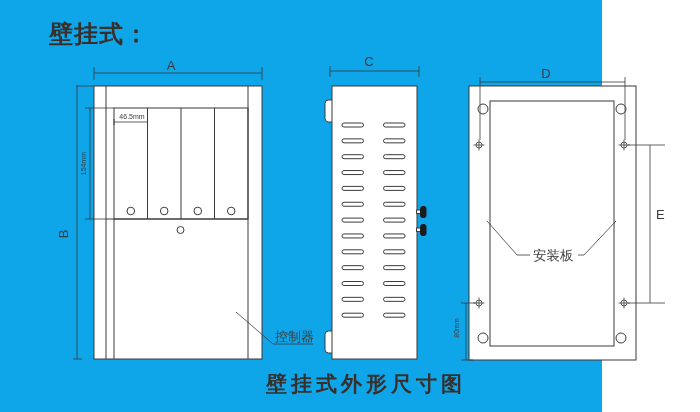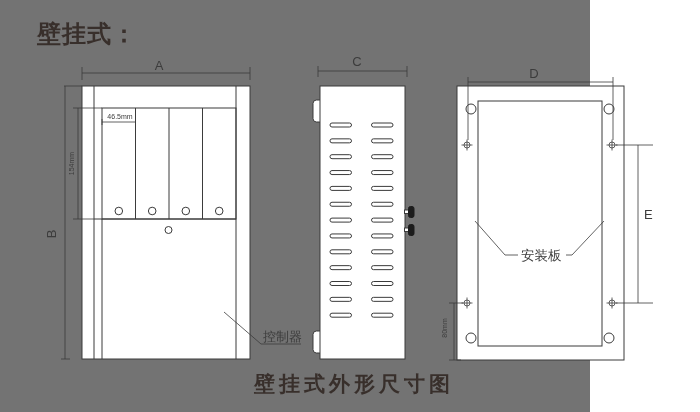--- a/index.html
+++ b/index.html
@@ -8,21 +8,22 @@
     background: #ffffff;
     width: 700px;
     height: 412px;
     overflow: hidden;
     font-family: "Liberation Sans", sans-serif;
   }
   .canvas {
     position: relative;
     width: 590px;
     height: 412px;
-    background: #737373;
+    background: #0ea5e9;
+    padding-left: 12px;
   }
   svg { display: block; }
   svg text {
     font-family: "Liberation Sans", sans-serif;
     fill: #3c3c3c;
   }
   .cjk-title {
     font-size: 24px;
     font-weight: 700;
     letter-spacing: 1px;

